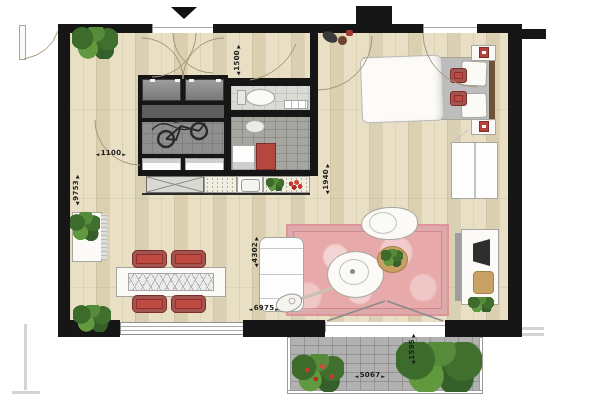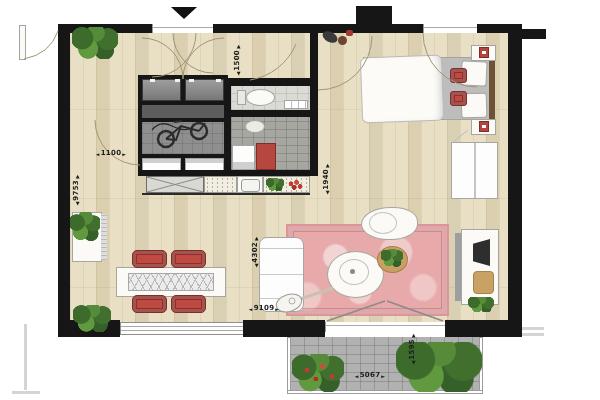--- a/index.html
+++ b/index.html
@@ -241,21 +241,21 @@
     <span class="val">1940</span>
     <span class="ar">▼</span>
   </div>
   <div class="dim v" style="left:245px;top:228px;width:14px;height:48px;">
     <span class="ar">▲</span>
     <span class="val">4302</span>
     <span class="ar">▼</span>
   </div>
   <div class="dim" style="left:233px;top:301px;width:62px;height:11px;">
     <span class="ar">◄</span>
-    <span class="val">9109</span>
+    <span class="val">6975</span>
     <span class="ar">►</span>
   </div>
   <div class="dim" style="left:338px;top:368px;width:64px;height:11px;">
     <span class="ar">◄</span>
     <span class="val">5067</span>
     <span class="ar">►</span>
   </div>
   <div class="dim v" style="left:402px;top:329px;width:14px;height:40px;">
     <span class="ar">▲</span>
     <span class="val">1595</span>

